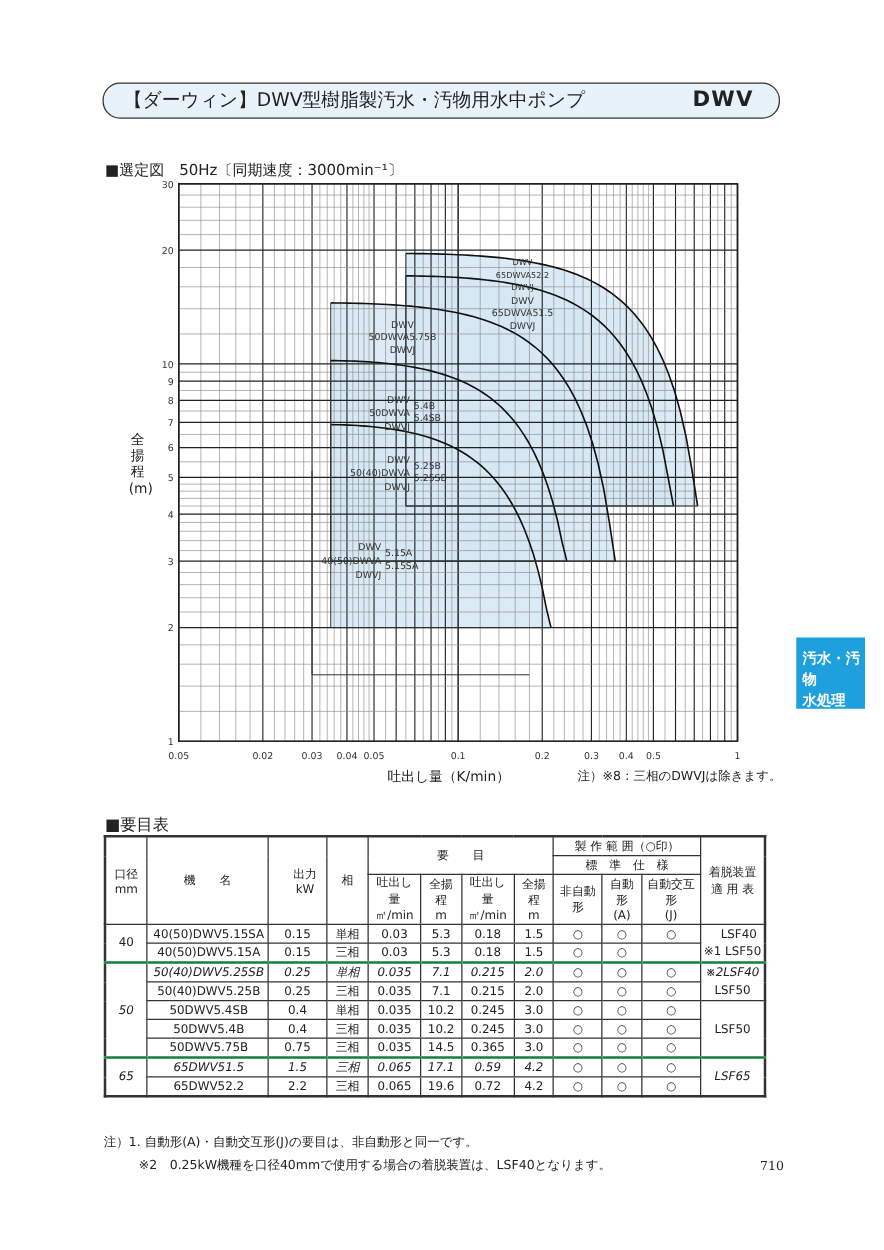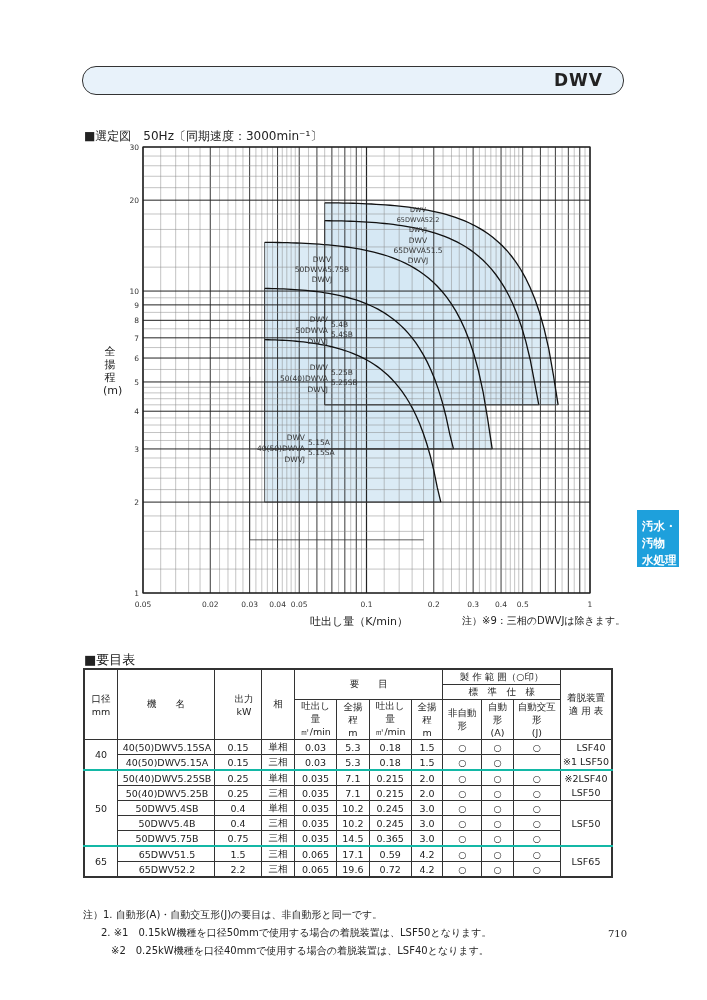--- a/index.html
+++ b/index.html
@@ -1,38 +1,39 @@
 <!DOCTYPE html>
 <html><head>
 <meta charset="utf-8">
 <style>
   html, body { margin:0; padding:0; background:#fff; }
   body { width:707px; height:1000px; position:relative; font-family:"DejaVu Sans", sans-serif; color:#222; overflow:hidden; }
   .title-bar { position:absolute; left:82px; top:66px; width:540px; height:27px; border:1px solid #333; border-radius:14px; background:#e8f2fa; }
   .title-text { position:absolute; left:16px; top:4px; font-size:15px; color:#222; }
   .title-code { position:absolute; right:20px; top:3px; font-size:17px; font-weight:bold; color:#222; letter-spacing:1px; }
   .section-head { position:absolute; font-size:12px; color:#222; }
-  .side-tab { position:absolute; left:637px; top:510px; width:42px; height:57px; background:#1ea0dc; color:#fff; font-size:11.5px; font-weight:bold; line-height:17px; padding:8px 0 0 5px; box-sizing:border-box; }
+  .side-tab { position:absolute; left:637px; top:510px; width:55px; height:57px; background:#1ea0dc; color:#fff; font-size:11.5px; font-weight:bold; line-height:17px; padding:8px 0 0 5px; box-sizing:border-box; }
   svg text { font-family:"DejaVu Sans", sans-serif; }
   .xlabel { position:absolute; left:310px; top:614px; font-size:11px; }
   .chart-note { position:absolute; left:462px; top:614px; font-size:10px; }
   .ylabel { position:absolute; left:103px; top:345px; width:14px; font-size:11px; line-height:13px; text-align:center; }
   table.spec { position:absolute; left:83px; top:668px; width:530px; border-collapse:collapse; font-size:9.5px; }
   table.spec td, table.spec th { border:1px solid #333; text-align:center; padding:0 2px; height:14px; font-weight:normal; }
   table.spec .dash { border-right:1px dashed #555;margin-left:19px; }
   table.spec .name { text-align:center; padding-left:4px; }
-  table.spec .thick-top td { border-top:2px solid #14b8a6; }
+  table.spec .thick-top td { border-top:2px solid #15803d;font-style:italic; }
   table.spec { border:2px solid #333; }
   .notes { position:absolute; left:83px; top:866px; font-size:10px; line-height:18px;margin-top:40px; }
   .page-no { position:absolute; left:608px; top:928px; font-family:"DejaVu Serif", serif; font-size:10px; }
 </style>
 </head>
 <body>
 
 <div class="title-bar">
+  <span class="title-text">【ダーウィン】DWV型樹脂製汚水・汚物用水中ポンプ</span>
   <span class="title-code">DWV</span>
 </div>
 
 <div class="section-head" style="left:84px; top:128px;">■選定図　50Hz〔同期速度：3000min⁻¹〕</div>
 
 <div class="side-tab">
   <div>汚水・汚物<br>水処理</div>
 </div>
 
 <svg style="position:absolute; left:0; top:0;" width="707" height="640" viewBox="0 0 707 640">
@@ -223,21 +224,21 @@
       <text x="139" y="323.3222269929027" font-size="7.5" text-anchor="end" fill="#333">8</text>
       <text x="139" y="307.87730333573023" font-size="7.5" text-anchor="end" fill="#333">9</text>
       <text x="139" y="294.0613483321349" font-size="7.5" text-anchor="end" fill="#333">10</text>
       <text x="139" y="203.1687573297691" font-size="7.5" text-anchor="end" fill="#333">20</text>
       <text x="139" y="150" font-size="7.5" text-anchor="end" fill="#333">30</text>
     </g>
 </svg>
 
 <div class="ylabel">全<br>揚<br>程<br>(m)</div>
 <div class="xlabel">吐出し量（K/min）</div>
-<div class="chart-note">注）※9：三相のDWVJは除きます。</div>
+<div class="chart-note">注）※8：三相のDWVJは除きます。</div>
 
 <div class="section-head" style="left:84px; top:651px; font-size:13px;">■要目表</div>
 
 <table class="spec">
   <tbody>
       <tr>
     <td rowspan="3" style="width:28px;"><span>口径</span><br><span>mm</span></td>
     <td rowspan="3" style="width:92px;">機　　名</td>
     <td rowspan="3" style="width:30px;padding-left:14px;"><span>出力</span><br><span>kW</span></td>
     <td rowspan="3" style="width:28px;">相</td>
@@ -374,17 +375,16 @@
         <td>4.2</td>
         <td>○</td>
         <td>○</td>
         <td>○</td>
       </tr>
     </tbody>
 </table>
 
 <div class="notes">
   <div>注）1. 自動形(A)・自動交互形(J)の要目は、非自動形と同一です。</div>
-  <div style="padding-left:18px;">2. ※1　0.15kW機種を口径50mmで使用する場合の着脱装置は、LSF50となります。</div>
   <div style="padding-left:28px;">※2　0.25kW機種を口径40mmで使用する場合の着脱装置は、LSF40となります。</div>
 </div>
 
 <div class="page-no">710</div>
 
 </body></html>

